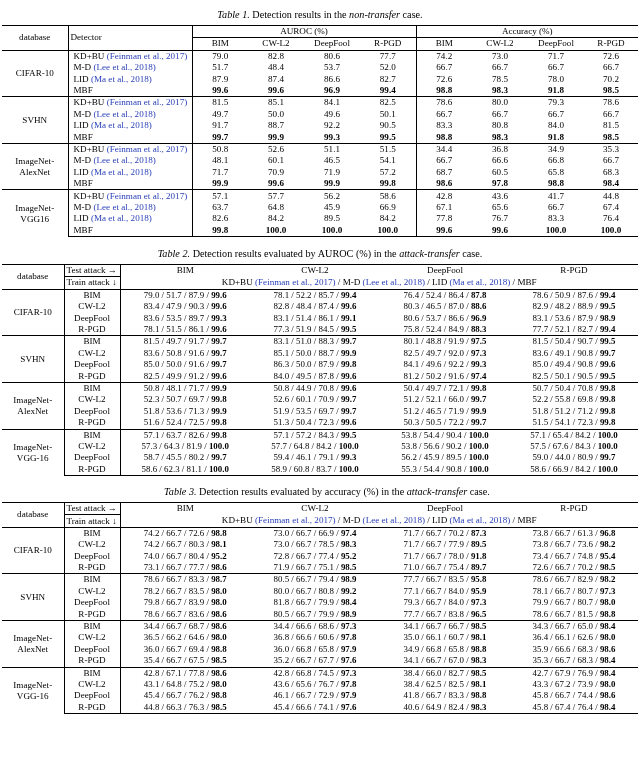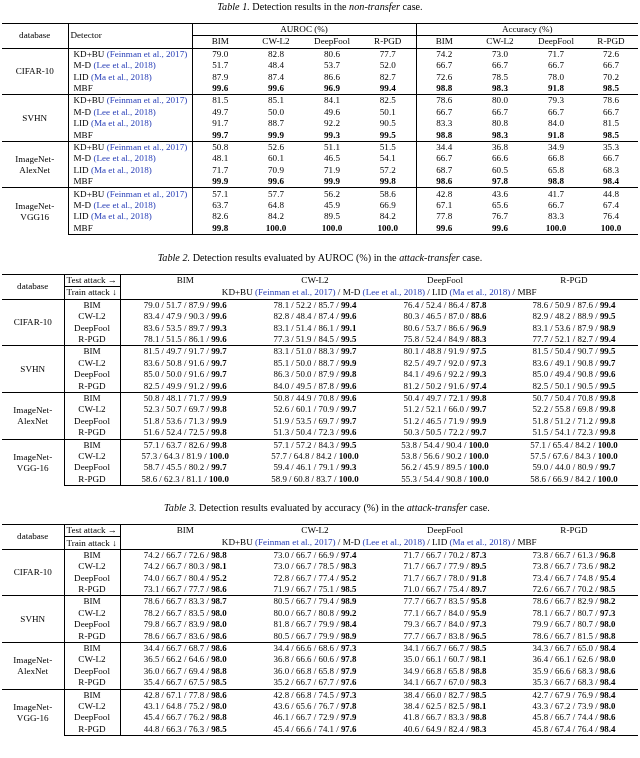--- a/index.html
+++ b/index.html
@@ -1,35 +1,35 @@
 <!DOCTYPE html>
 <html><head>
 <meta charset="utf-8">
 <style>
   html,body{margin:0;padding:0;background:#ffffff;}
   body{width:640px;height:758px;font-family:"Liberation Serif",serif;color:#000;overflow:hidden;}
   .page{width:640px;height:758px;position:relative;}
   .caption{text-align:center;font-size:10.2px;line-height:13px;margin:0;padding:0;white-space:nowrap;}
   .caption .tnum{font-style:italic;}
   .caption .em{font-style:italic;}
-  table{border-collapse:collapse;width:636px;margin:10px 2px;table-layout:fixed;}
+  table{border-collapse:collapse;width:636px;margin:4px 2px;table-layout:fixed;}
   td,th{font-size:9.1px;line-height:11.3px;padding:0 2px;font-weight:normal;vertical-align:middle;}
   .rule-top td{border-top:1.1px solid #000;}
   .vline{border-left:1px solid #000;}
   .vline-r{border-right:1px solid #000;}
   .c{text-align:center;}
   .l{text-align:left;}
   .b{font-weight:bold;}
   .cite{color:#2b41b8;}
   .dbcell{text-align:center;font-size:9.1px;line-height:10.5px;}
   .t1 td{height:11.4px;}
   .t2 td{height:11.4px;}
   .slashline{text-align:center;}
   .tbl-wrap{margin-top:1px;}
-  .cap1{padding-top:0;}
+  .cap1{padding-top:8px;}
   .cap2{padding-top:6px;}
   .cap3{padding-top:5px;margin-left:14px;}
   .grp td{border-top:0.8px solid #000;}
   .detcell{text-align:left;white-space:nowrap;padding-left:5px;}
   .numcell{text-align:center;}
   .trip{text-align:center;white-space:nowrap;font-size:8.9px;}
   .attackcell{text-align:center;white-space:nowrap;}
 </style>
 </head>
 <body>

